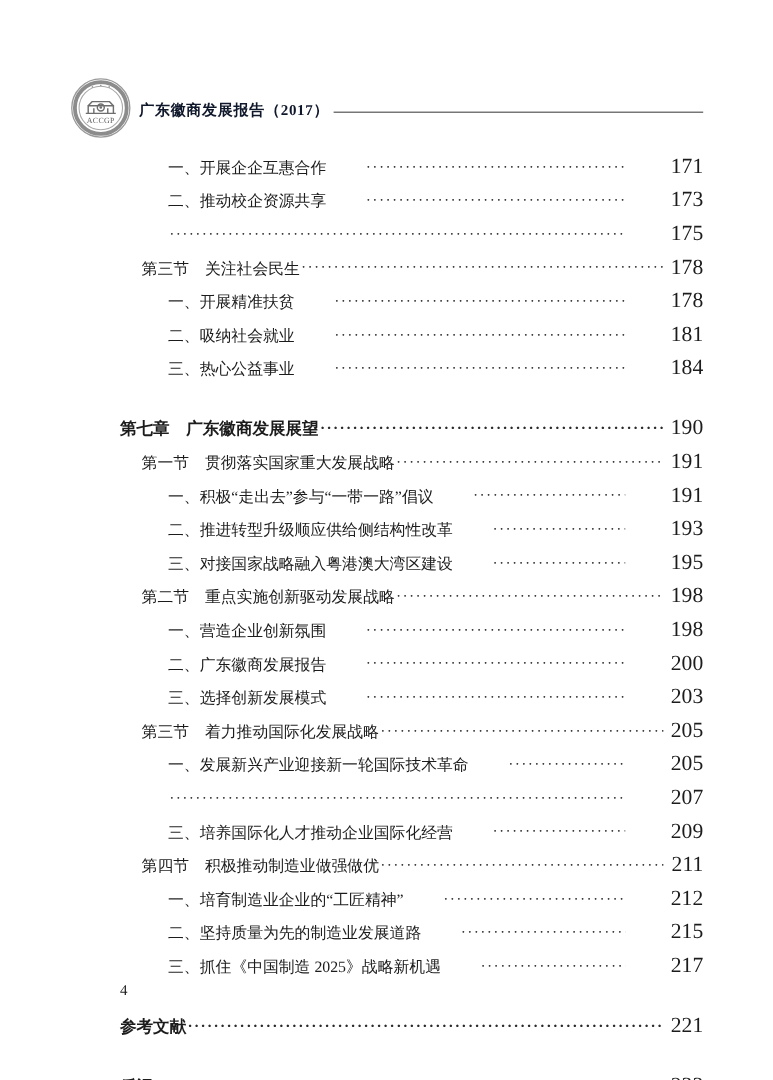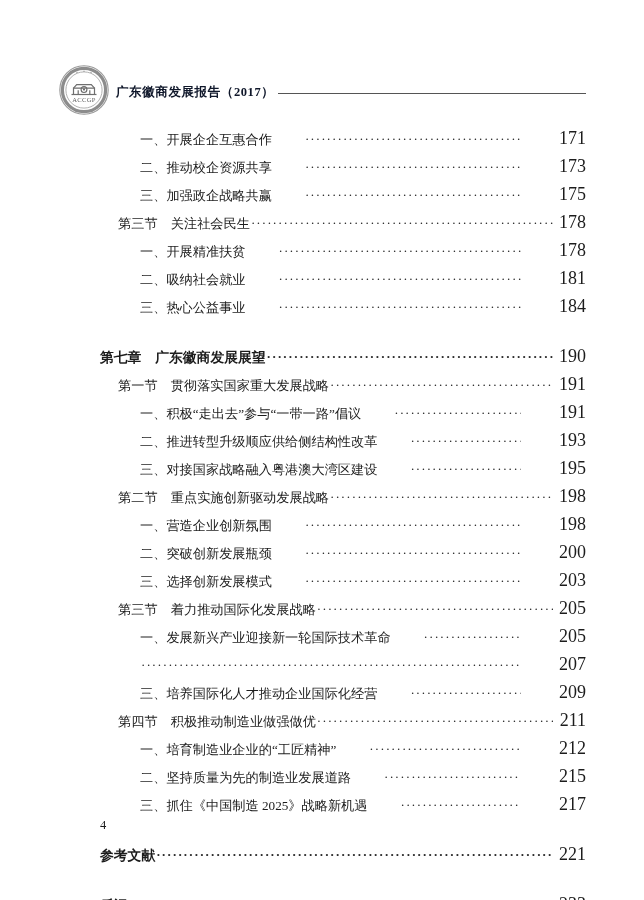--- a/index.html
+++ b/index.html
@@ -147,21 +147,20 @@
       <span class="label">一、开展企企互惠合作</span>
       <span class="leader">·························································································</span>
       <span class="page">171</span>
     </div>
     <div class="toc-row lvl-item">
       <span class="label">二、推动校企资源共享</span>
       <span class="leader">·························································································</span>
       <span class="page">173</span>
     </div>
     <div class="toc-row lvl-item">
-      <span class="label">三、加强政企战略共赢</span>
       <span class="leader">·························································································</span>
       <span class="page">175</span>
     </div>
     <div class="toc-row lvl-section">
       <span class="label">第三节　关注社会民生</span>
       <span class="leader">·························································································</span>
       <span class="page">178</span>
     </div>
     <div class="toc-row lvl-item">
       <span class="label">一、开展精准扶贫</span>
@@ -207,21 +206,21 @@
       <span class="label">第二节　重点实施创新驱动发展战略</span>
       <span class="leader">·························································································</span>
       <span class="page">198</span>
     </div>
     <div class="toc-row lvl-item">
       <span class="label">一、营造企业创新氛围</span>
       <span class="leader">·························································································</span>
       <span class="page">198</span>
     </div>
     <div class="toc-row lvl-item">
-      <span class="label">二、突破创新发展瓶颈</span>
+      <span class="label">二、广东徽商发展报告</span>
       <span class="leader">·························································································</span>
       <span class="page">200</span>
     </div>
     <div class="toc-row lvl-item">
       <span class="label">三、选择创新发展模式</span>
       <span class="leader">·························································································</span>
       <span class="page">203</span>
     </div>
     <div class="toc-row lvl-section">
       <span class="label">第三节　着力推动国际化发展战略</span>

